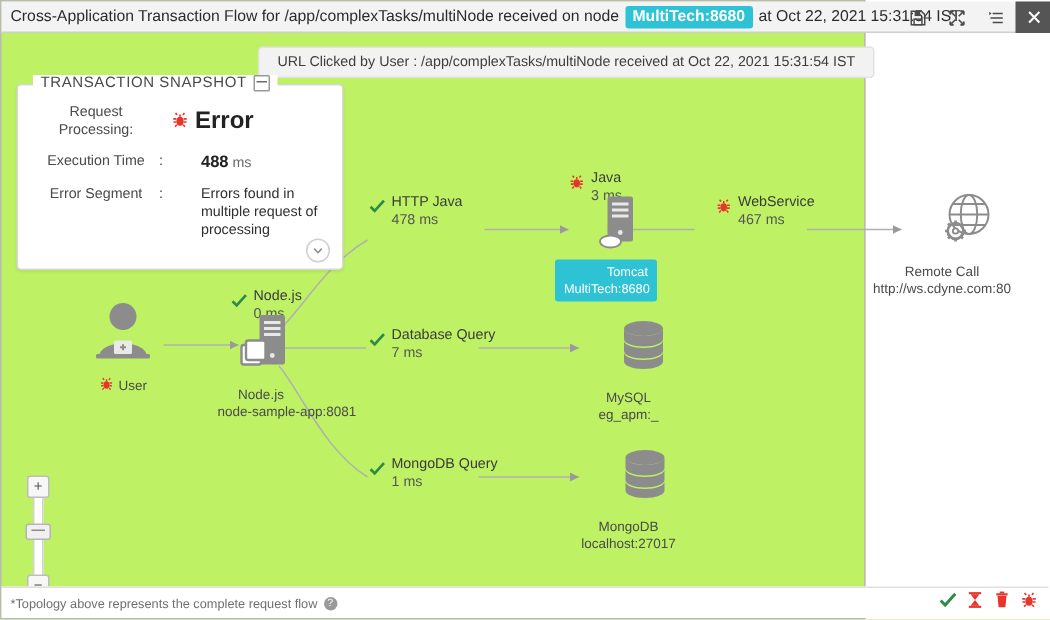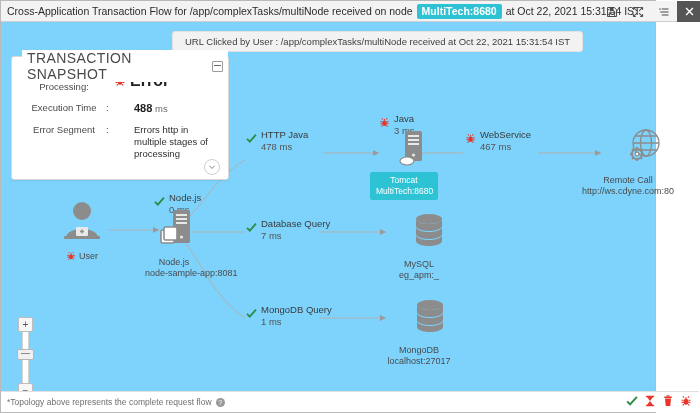--- a/index.html
+++ b/index.html
@@ -3,23 +3,23 @@
 <meta charset="utf-8">
 <style>
   html,body{margin:0;padding:0;}
   body{
     width:700px;height:413px;
     font-family:"Liberation Sans", sans-serif;
     background:#ffffff;
     overflow:hidden;
   }
   #app{
-    position:relative;width:656px;height:413px;
+    position:relative;width:577px;height:413px;
     border:1px solid #b9b9b9;box-sizing:border-box;
-    background:#7dd3fc;
+    background:#bef264;
   }
 
   
   .titlebar{
     position:absolute;top:0;left:0;width:700px;height:21px;
     background:#f3f3f3;border-bottom:1px solid #cfcfcf;
     display:flex;align-items:center;box-sizing:border-box;
   }
   .title-text{
     font-size:10.5px;color:#2b2b2b;white-space:nowrap;
@@ -48,21 +48,21 @@
 
   
   .snapshot{
     position:absolute;left:10px;top:55px;width:218px;
     background:#fff;border:1px solid #d8d8d8;border-radius:3px;
     box-shadow:0 1px 2px rgba(0,0,0,.07);
     padding:12px 10px 10px;box-sizing:border-box;
   }
   .snap-title{
     position:absolute;top:-7px;left:10px;background:#fff;
-    padding:0 5px;font-size:14px;letter-spacing:.4px;color:#4a4a4a;
+    padding:0 5px;font-size:10px;letter-spacing:.4px;color:#4a4a4a;
     display:flex;align-items:center;gap:5px;
   }
   .snap-collapse{
     display:inline-block;width:9px;height:9px;border:1px solid #9a9a9a;
     position:relative;cursor:pointer;border-radius:1px;background:#fff;
   }
   .snap-collapse::after{
     content:"";position:absolute;left:1px;right:1px;top:3px;height:1px;background:#6b6b6b;
   }
   .snap-row{display:flex;font-size:9.5px;color:#4a4a4a;margin-bottom:9px;line-height:12px;}
@@ -86,21 +86,21 @@
   .nodechip .ic{flex:none;margin-top:1px;}
   .chip-txt{font-size:9.5px;color:#3a3a3a;line-height:11.5px;white-space:nowrap;}
   .chip-txt .ms{display:block;color:#555;}
 
   .entity{position:absolute;text-align:center;}
   .entity .elabel{font-size:9px;color:#4a4a4a;line-height:11px;margin-top:3px;white-space:nowrap;}
   .entity .elabel .sub{display:block;}
 
   .tomcat-badge{
     background:#2ec3d4;color:#fff;font-size:8.5px;line-height:11px;
-    padding:3px 6px;border-radius:2px;white-space:nowrap;text-align:center;
+    padding:3px 6px;border-radius:2px;white-space:nowrap;text-align:right;
   }
 
   
   .zoomctl{position:absolute;left:14px;top:295px;width:20px;height:78px;}
   .zoom-track{
     position:absolute;left:7px;top:10px;width:5px;height:58px;
     background:#fff;border:1px solid #d2d2d2;
   }
   .zoom-btn{
     position:absolute;left:3px;width:13px;height:13px;background:#f7f7f7;
@@ -218,21 +218,21 @@
           <ellipse cx="8" cy="9" rx="3.2" ry="4" fill="#e8342a" stroke="none"></ellipse>
           <path d="M8 5.2V3M5.4 3.4L4 1.8M10.6 3.4L12 1.8M4.8 7H2M11.2 7H14M4.8 9.8H2.2M11.2 9.8H13.8M5.2 12.2L3.6 14M10.8 12.2L12.4 14"></path>
         </svg>
       </span>
       <span class="chip-txt">
         <span>Java</span>
         <span class="ms">3 ms</span>
       </span>
     </div>
 
-    <div class="nodechip" style="left:464px;top:107px;">
+    <div class="nodechip" style="left:476px;top:107px;">
       <span class="ic">
         <svg width="11" height="11" viewBox="0 0 16 16" stroke="#e8342a" stroke-width="1.5" fill="none">
           <ellipse cx="8" cy="9" rx="3.2" ry="4" fill="#e8342a" stroke="none"></ellipse>
           <path d="M8 5.2V3M5.4 3.4L4 1.8M10.6 3.4L12 1.8M4.8 7H2M11.2 7H14M4.8 9.8H2.2M11.2 9.8H13.8M5.2 12.2L3.6 14M10.8 12.2L12.4 14"></path>
         </svg>
       </span>
       <span class="chip-txt">
         <span>WebService</span>
         <span class="ms">467 ms</span>
       </span>
@@ -408,21 +408,21 @@
       <span class="snap-colon">:</span>
       <span class="snap-val">
         <span class="val-num">488</span>
         <span class="val-unit">ms</span>
       </span>
     </div>
 
     <div class="snap-row">
       <span class="snap-lbl">Error Segment</span>
       <span class="snap-colon">:</span>
-      <span class="snap-val" style="max-width:110px;">Errors http in multiple stages of processing</span>
+      <span class="snap-val" style="max-width:110px;">Errors found in multiple request of processing</span>
     </div>
 
     <div class="snap-expand">
       <svg width="8" height="8" viewBox="0 0 16 16" stroke="#8d8d8d" stroke-width="2" fill="none">
           <path d="M3 5.5L8 11l5-5.5"></path>
         </svg>
     </div>
   </div>
 
   <div class="footer">

